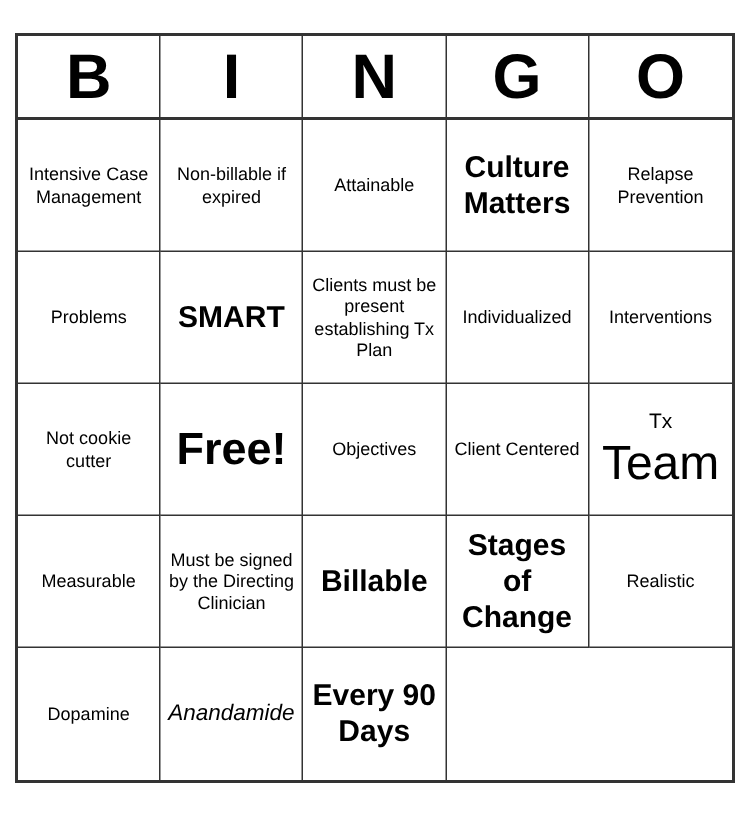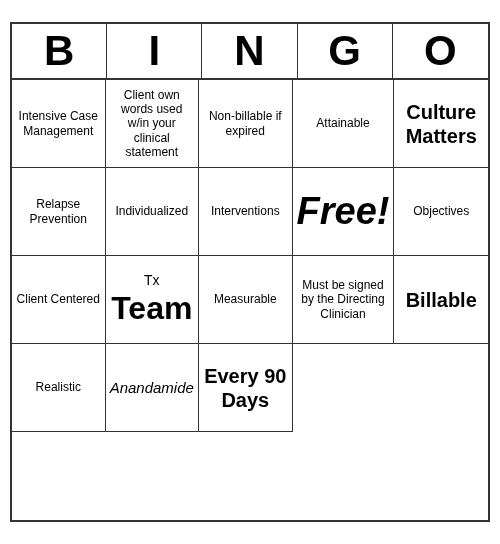--- a/index.html
+++ b/index.html
@@ -44,52 +44,56 @@
       text-align: center;
       padding: 4px;
       font-size: 12px;
       line-height: 1.2;
       position: relative;
     }
     .bingo-cell:nth-child(5n) { border-right: none; }
     .bingo-cell:nth-child(n+21) { border-bottom: none; }
     .bingo-cell.medium-text { font-size: 20px; font-weight: bold; }
     .bingo-cell.free {
-      font-size: 38px;
+      font-size: 30px;
       font-weight: bold;
-      font-style: italic;
     }
     .bingo-cell.italic-text { font-style: italic; font-size: 15px; }
   </style>
 </head>
 <body>
 
 <div class="bingo-card">
   <div class="bingo-header">
   <div class="bingo-letter">B</div>
       <div class="bingo-letter">I</div>
       <div class="bingo-letter">N</div>
       <div class="bingo-letter">G</div>
       <div class="bingo-letter">O</div>
     </div>
   <div class="bingo-grid">
   <div class="bingo-cell">Intensive Case Management</div>
-      <div class="bingo-cell">Client own words used w/in your clinical statement</div>
       <div class="bingo-cell">Non-billable if expired</div>
       <div class="bingo-cell">Attainable</div>
       <div class="bingo-cell medium-text">Culture Matters</div>
       <div class="bingo-cell">Relapse Prevention</div>
+      <div class="bingo-cell">Problems</div>
+      <div class="bingo-cell medium-text">SMART</div>
+      <div class="bingo-cell">Clients must be present establishing Tx Plan</div>
       <div class="bingo-cell">Individualized</div>
       <div class="bingo-cell">Interventions</div>
+      <div class="bingo-cell">Not cookie cutter</div>
       <div class="bingo-cell free">Free!</div>
       <div class="bingo-cell">Objectives</div>
       <div class="bingo-cell">Client Centered</div>
       <div class="bingo-cell">
-        <span style="display:inline-block;text-align:center"><span style="font-size:14px">Tx</span><br><span style="font-size:32px;font-weight:bold">Team</span></span>
+        <span style="display:inline-block;text-align:center"><span style="font-size:14px">Tx</span><br><span style="font-size:32px;font-weight:normal">Team</span></span>
       </div>
       <div class="bingo-cell">Measurable</div>
       <div class="bingo-cell">Must be signed by the Directing Clinician</div>
       <div class="bingo-cell medium-text">Billable</div>
+      <div class="bingo-cell medium-text">Stages of Change</div>
       <div class="bingo-cell">Realistic</div>
+      <div class="bingo-cell">Dopamine</div>
       <div class="bingo-cell italic-text">Anandamide</div>
       <div class="bingo-cell medium-text">Every 90 Days</div>
     </div>
 </div>
 
 </body></html>

